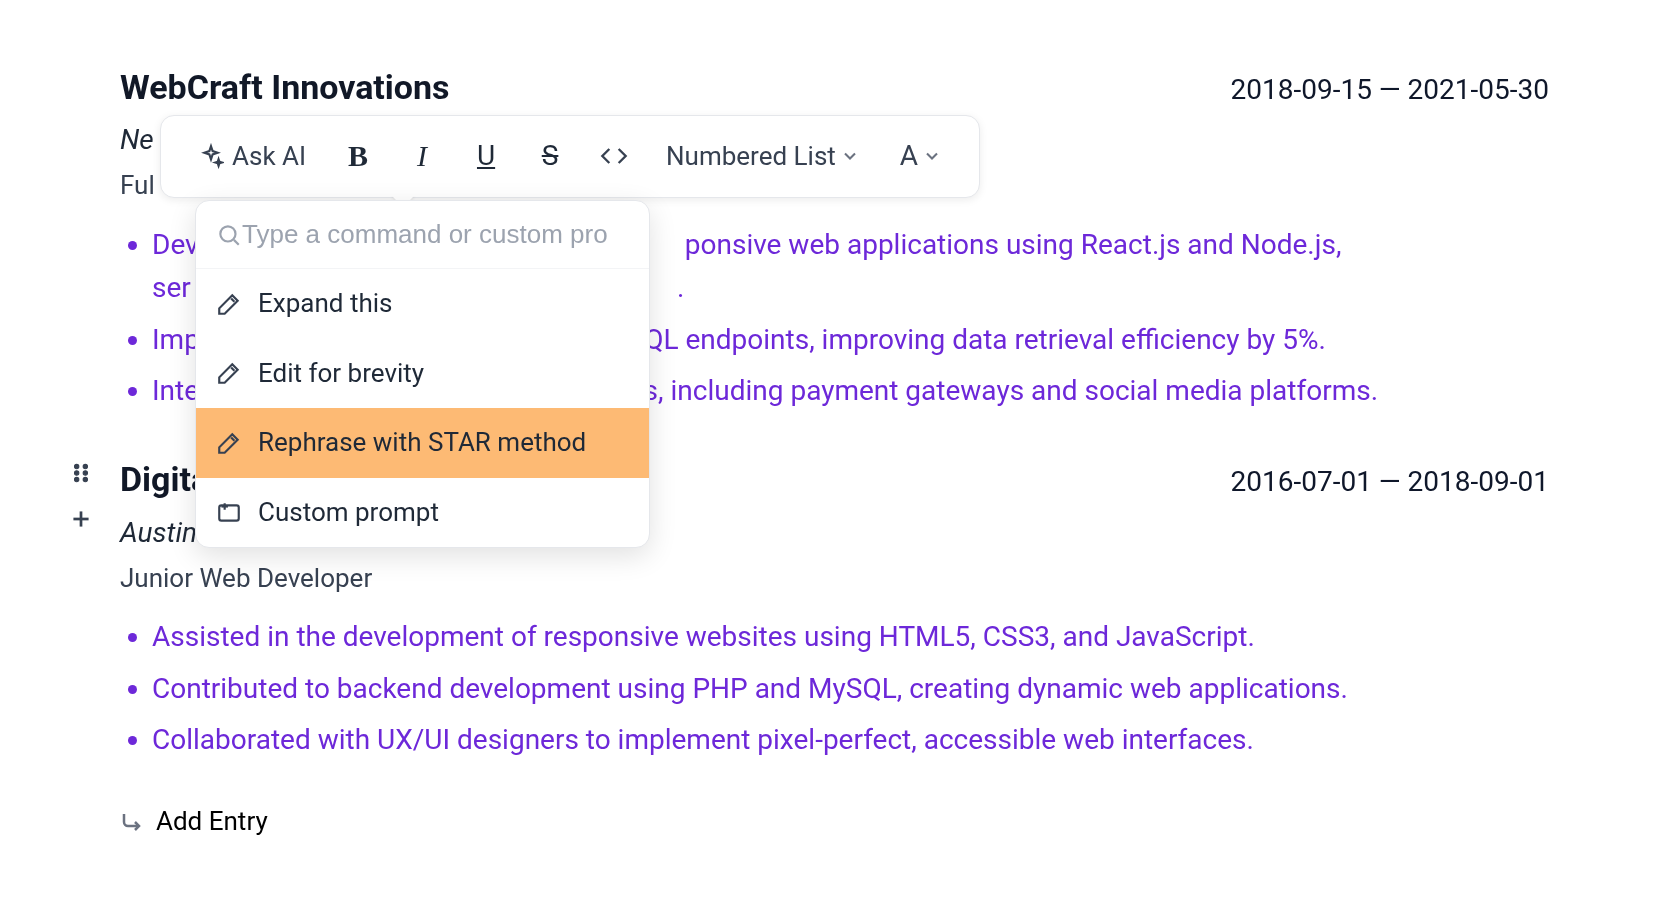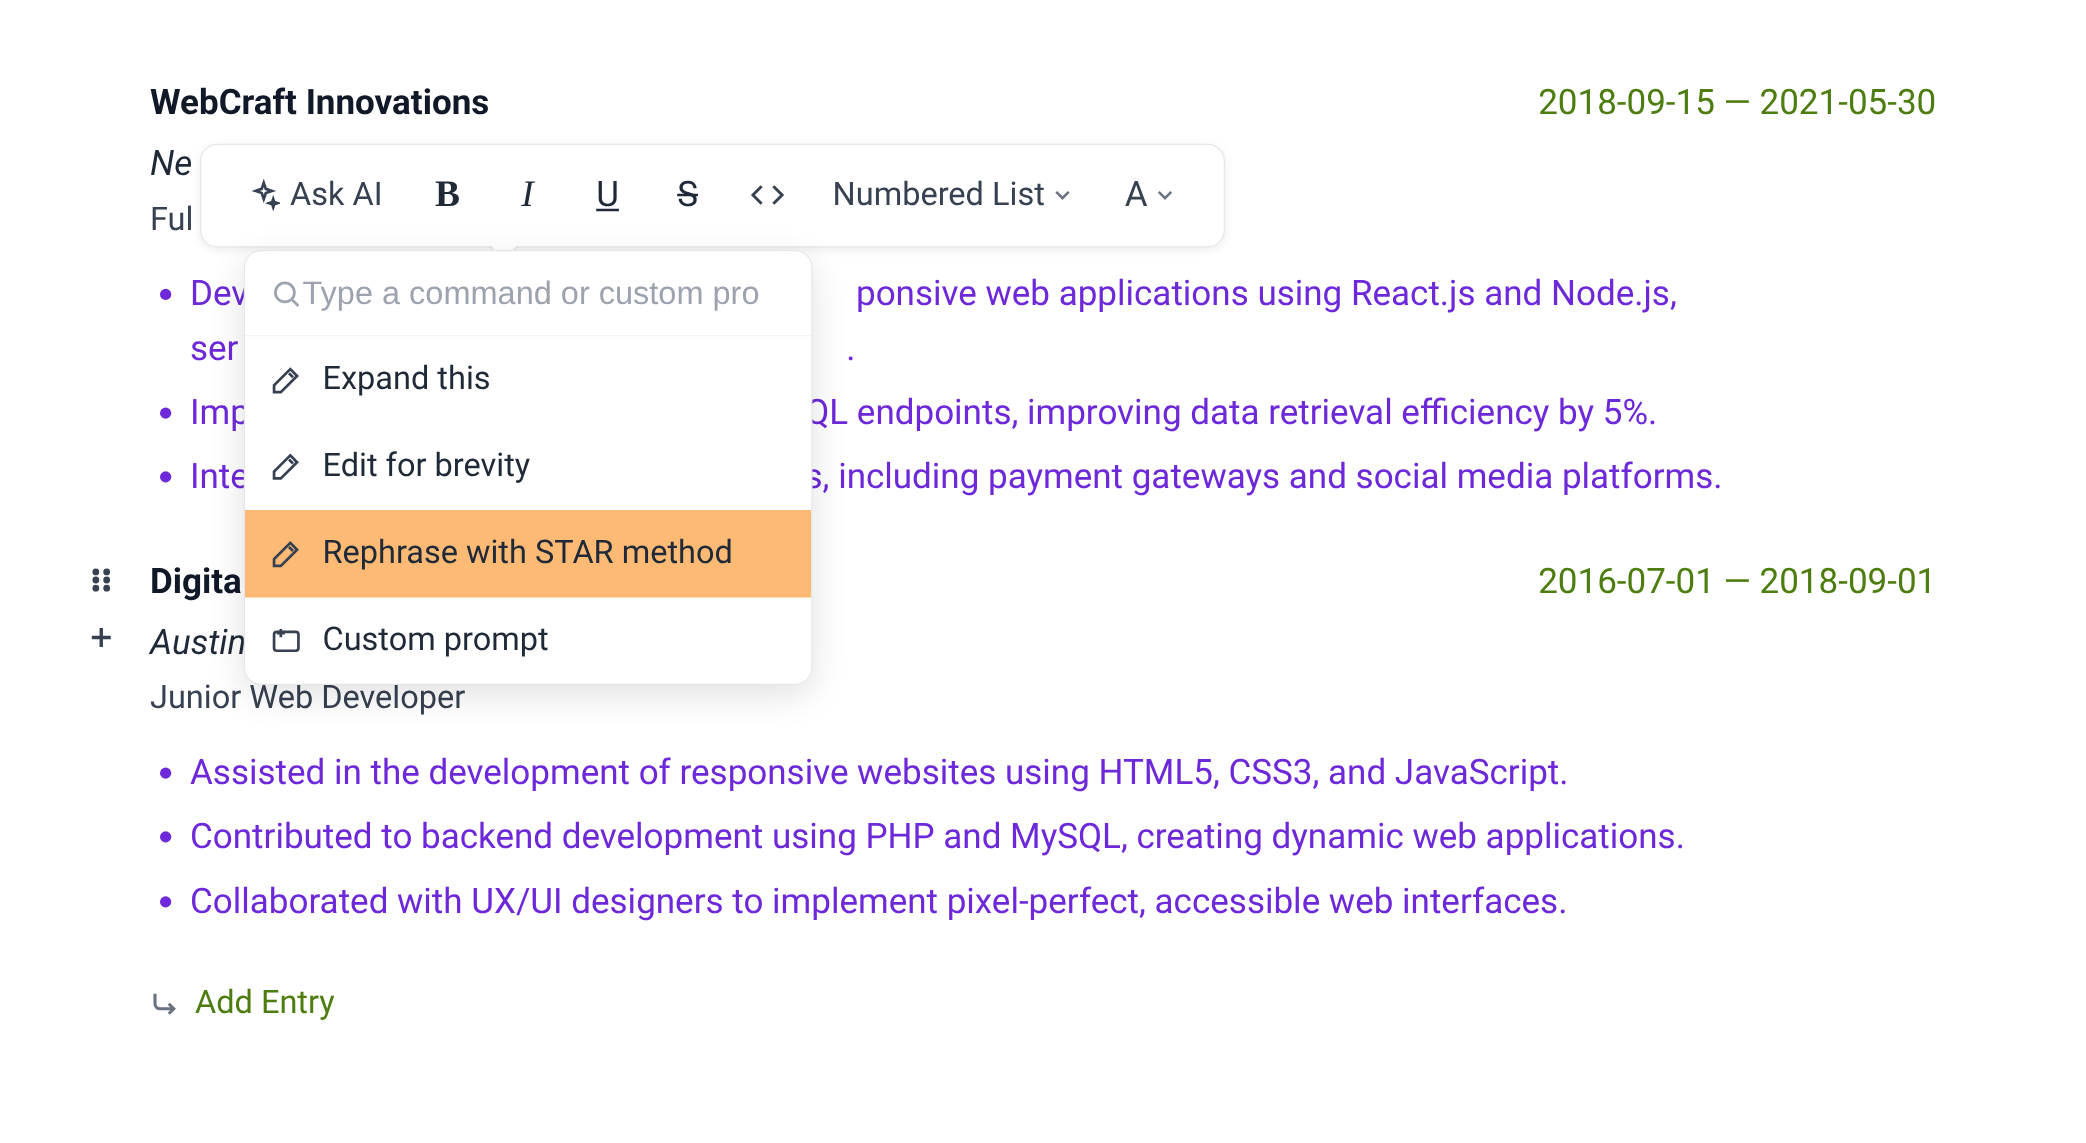--- a/index.html
+++ b/index.html
@@ -20,25 +20,25 @@
       position: relative;
     }
     .entry-header {
       display: flex;
       justify-content: space-between;
       align-items: baseline;
       margin-bottom: 4px;
     }
     .company-name {
       font-weight: 700;
-      font-size: 28px;
+      font-size: 34px;
       color: #111827;
     }
     .date-range {
-      color: #4d7c0f;
+      color: #0f172a;
       font-size: 28px;
       margin-left: 16px;
     }
     .location {
       font-style: italic;
       font-size: 28px;
       color: #1f2937;
       margin-bottom: 2px;
     }
     .job-title {
@@ -199,21 +199,21 @@
     .drag-handle svg {
       width: 26px;
       height: 26px;
       stroke: #374151;
       fill: #374151;
     }
     .add-entry {
       display: flex;
       align-items: center;
       gap: 12px;
-      color: #4d7c0f;
+      color: #000000;
       font-size: 26px;
       margin-top: 30px;
       cursor: pointer;
     }
     .add-entry svg {
       width: 24px;
       height: 24px;
       stroke: #6b7280;
       fill: none;
       stroke-width: 2.5;

